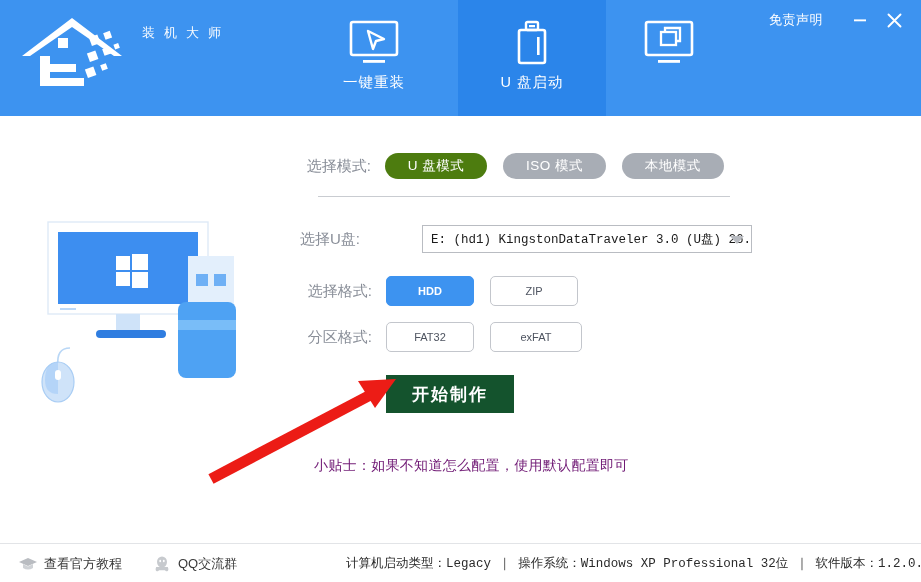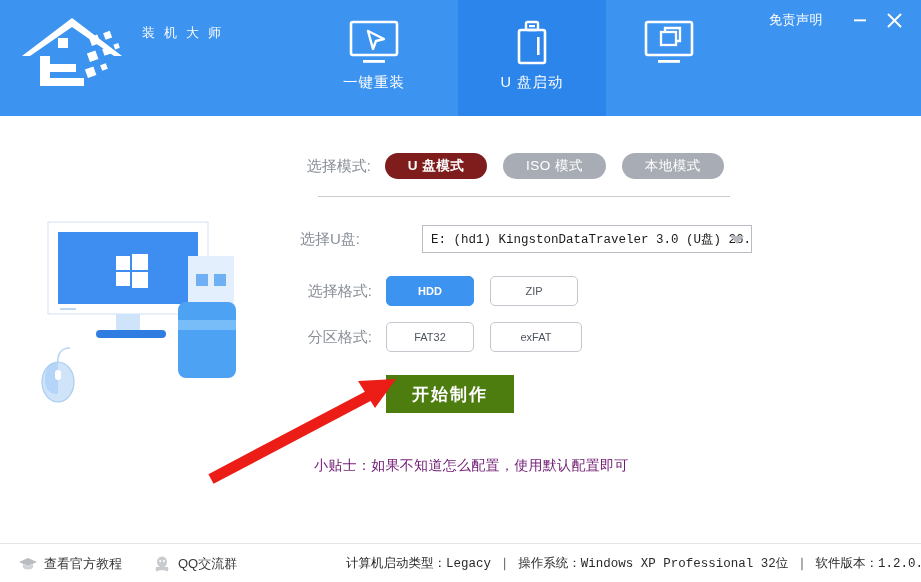--- a/index.html
+++ b/index.html
@@ -154,21 +154,21 @@
     width: 104px; height: 26px;
     border-radius: 13px;
     display: flex; align-items: center; justify-content: center;
     color: #ffffff;
     font-size: 13.5px;
     background: #a8adb5;
     margin-right: 16px;
     cursor: pointer;
     letter-spacing: .5px;
   }
-  .pill.active { background: #7f1d1d; font-weight: bold; }
+  .pill.active { background: #4d7c0f; font-weight: normal; }
 
   .divider {
     margin: 10px 0 0 18px;
     width: 412px;
     height: 1px;
     background: #c9ccd1;
   }
 
   .select-row { margin-top: 22px; gap: 48px; }
   .select {
@@ -217,21 +217,21 @@
     background: #3d93f0;
     border-color: #3d93f0;
     color: #ffffff;
     font-weight: bold;
   }
   .btn-opt.wide { width: 92px; }
 
   .start-wrap { margin-top: 18px; padding-left: 86px; }
   .btn-start {
     width: 128px; height: 38px;
-    background: #4d7c0f;
+    background: #14532d;
     color: #ffffff;
     font-size: 17px;
     font-weight: bold;
     letter-spacing: 2px;
     display: flex; align-items: center; justify-content: center;
     cursor: pointer;
     border: none;
     font-family: inherit;
   }
 

